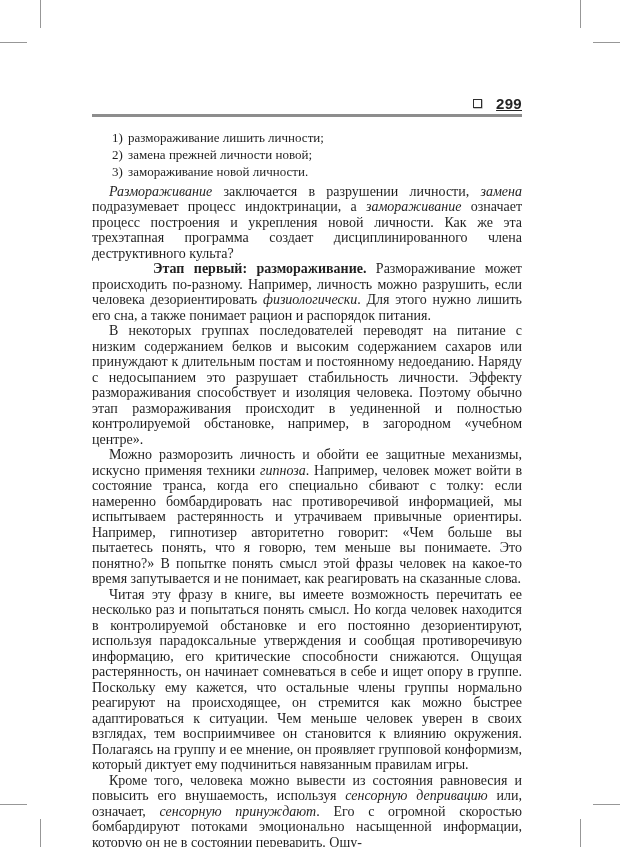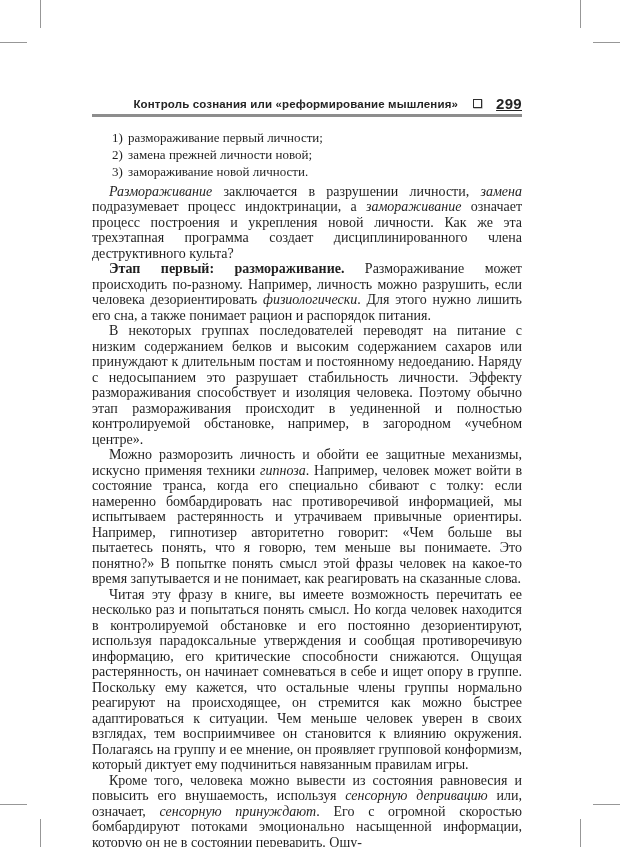--- a/index.html
+++ b/index.html
@@ -87,49 +87,48 @@
     font-size: 14px;
     line-height: 15.5px;
     text-align: justify;
     hyphens: none;
   }
   .paragraphs p {
     margin: 0;
     text-indent: 17px;
   }
   .it { font-style: italic; }
-  .bd { font-weight: bold; }
+  .bd { font-weight: bold; margin-left: 44px; }
 </style>
 </head>
 <body>
 
 <div class="sheet">
 
   <div class="crop v tl-v"></div>
   <div class="crop h tl-h"></div>
   <div class="crop v tr-v"></div>
   <div class="crop h tr-h"></div>
   <div class="crop h bl-h"></div>
   <div class="crop v bl-v"></div>
   <div class="crop h br-h"></div>
   <div class="crop v br-v"></div>
 
   <div class="content">
 
     <div class="runhead">
-      <span class="h-title">Контроль сознания или «реформирование мышления»</span>
       <span class="h-square"></span>
       <span class="h-num">299</span>
     </div>
     <div class="rule"></div>
 
     <div class="num-list">
         <div class="li">
           <span class="li-num">1)</span>
-          <span class="li-text">размораживание первый личности;</span>
+          <span class="li-text">размораживание лишить личности;</span>
         </div>
         <div class="li">
           <span class="li-num">2)</span>
           <span class="li-text">замена прежней личности новой;</span>
         </div>
         <div class="li">
           <span class="li-num">3)</span>
           <span class="li-text">замораживание новой личности.</span>
         </div>
       </div>

